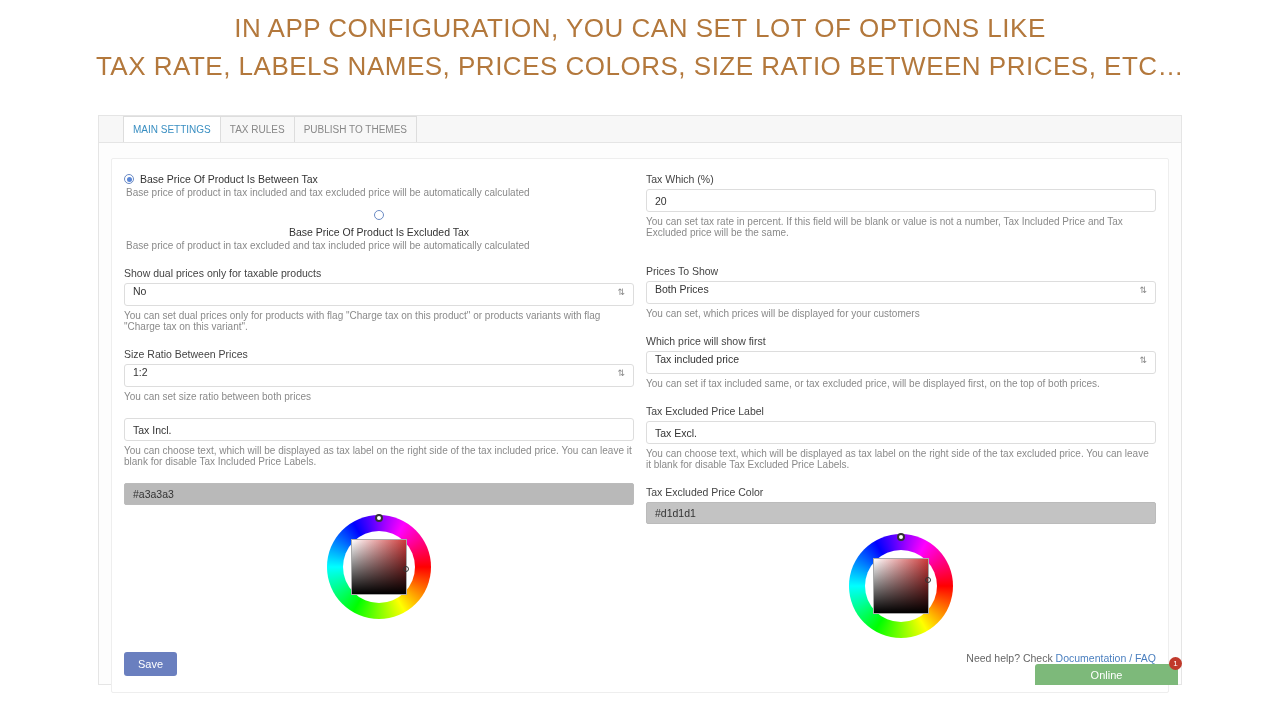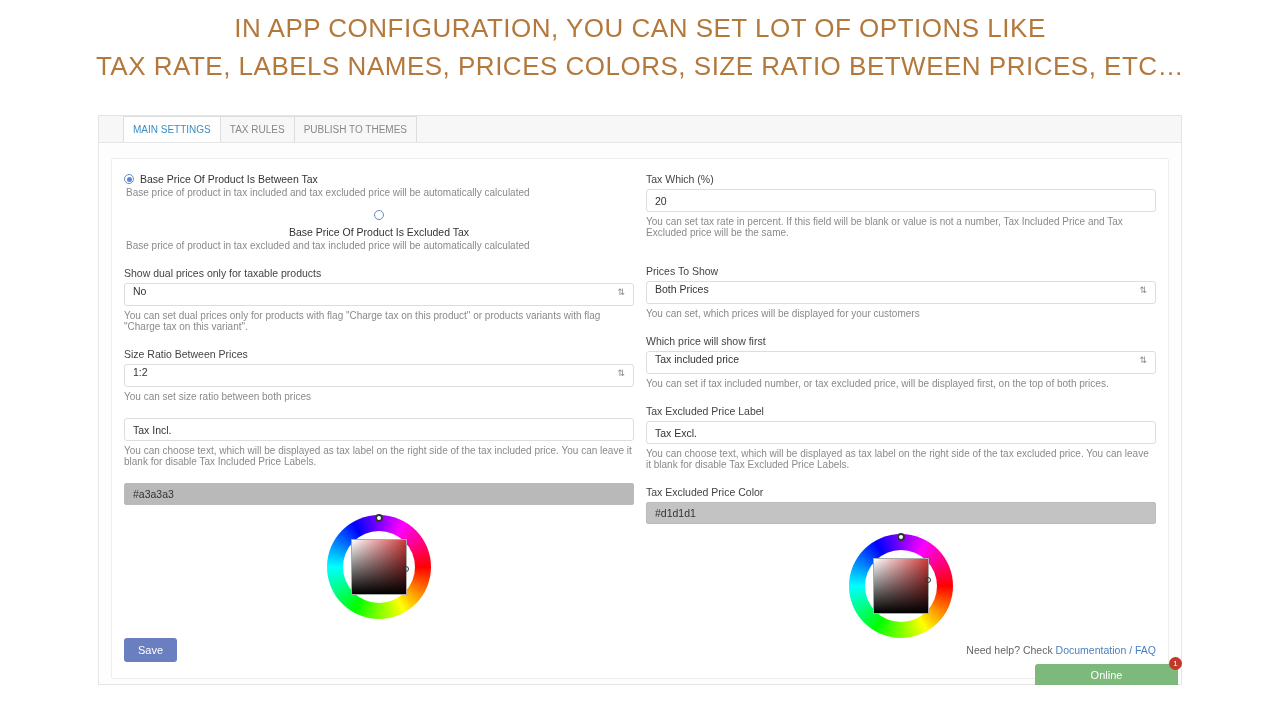--- a/index.html
+++ b/index.html
@@ -29,21 +29,21 @@
 .select .caret { font-size: 9px; color: #888; line-height: 1; }
 .help { font-size: 10px; color: #8a8a8a; margin-top: 4px; }
 .color-input { width: 100%; height: 22px; background: #b9b9b9; border: 1px solid #bbb; border-radius: 2px; padding: 0 8px; font-size: 10.5px; color: #333; display: flex; align-items: center; }
 .color-input.light { background: #c3c3c3; }
 .picker-wrap { display: flex; justify-content: center; margin-top: 10px; }
 .picker { width: 104px; height: 104px; border-radius: 50%; background: conic-gradient(from 90deg, #ff0000, #ff8000, #ffff00, #80ff00, #00ff00, #00ff80, #00ffff, #0080ff, #0000ff, #8000ff, #ff00ff, #ff0080, #ff0000); display: flex; align-items: center; justify-content: center; position: relative; }
 .picker::before { content: ""; position: absolute; width: 72px; height: 72px; border-radius: 50%; background: #fff; }
 .picker-inner { position: relative; width: 56px; height: 56px; border: 1px solid #aaa; background: linear-gradient(to bottom, rgba(0,0,0,0), #000), linear-gradient(to right, #fff, #cc3a3a); }
 .ring-handle { position: absolute; top: -1px; left: 50%; transform: translateX(-50%); width: 8px; height: 8px; border: 2px solid #333; border-radius: 50%; background: #fff; }
 .sq-handle { position: absolute; width: 6px; height: 6px; border: 1px solid #333; border-radius: 50%; background: transparent; }
-.footer { display: flex; justify-content: space-between; align-items: center; }
+.footer { display: flex; justify-content: space-between; align-items: flex-start; margin-top: 14px; }
 .save-btn { background: #6a7fbf; color: #fff; border: none; padding: 6px 14px; border-radius: 3px; font-size: 11px; cursor: pointer; }
 .help-link { font-size: 10.5px; color: #666; }
 .help-link a { color: #4a7fbf; cursor: pointer; }
 .chat { position: absolute; right: 102px; bottom: 35px; height: 21px; width: 143px; background: #7db97a; color: #fff; font-size: 11px; display: flex; align-items: center; padding: 0 10px; border-top-left-radius: 3px; border-top-right-radius: 3px; justify-content: center; }
 .chat-badge { position: absolute; top: -7px; right: -4px; width: 13px; height: 13px; border-radius: 50%; background: #c0392b; color: #fff; font-size: 8px; display: flex; align-items: center; justify-content: center; }
 </style>
 </head>
 <body>
 
 <div class="page">
@@ -137,21 +137,21 @@
               </div>
               <div class="help">You can set, which prices will be displayed for your customers</div>
             </div>
 
             <div class="group">
               <span class="label">Which price will show first</span>
               <div class="select">
                 <span>Tax included price</span>
                 <span class="caret">⇅</span>
               </div>
-              <div class="help">You can set if tax included number, or tax excluded price, will be displayed first, on the top of both prices.</div>
+              <div class="help">You can set if tax included same, or tax excluded price, will be displayed first, on the top of both prices.</div>
             </div>
 
             <div class="group">
               <span class="label">Tax Excluded Price Label</span>
               <input class="input" value="Tax Excl." style="">
               <div class="help">You can choose text, which will be displayed as tax label on the right side of the tax excluded price. You can leave it blank for disable Tax Excluded Price Labels.</div>
             </div>
 
             <div class="group">
               <span class="label">Tax Excluded Price Color</span>

